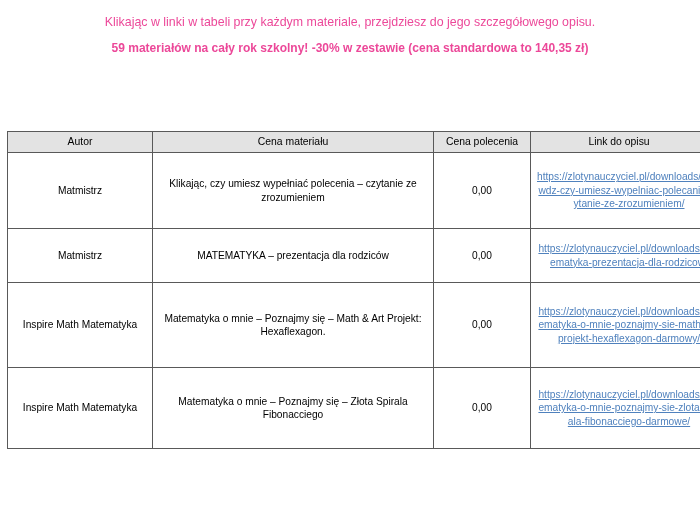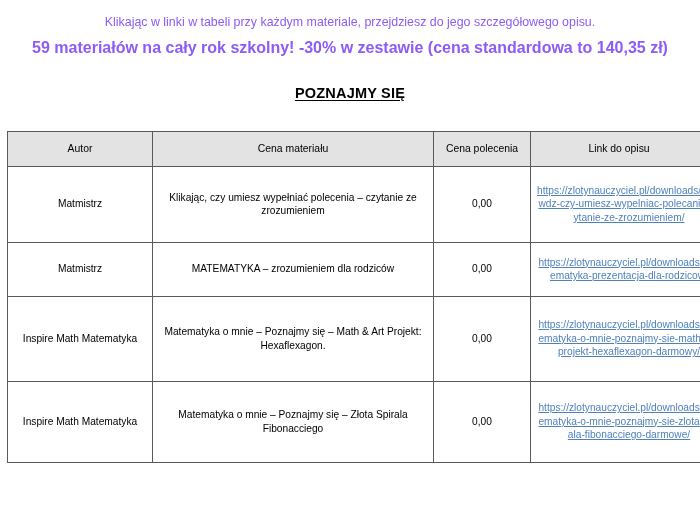--- a/index.html
+++ b/index.html
@@ -25,30 +25,30 @@
   }
 
   
   .intro {
     padding-top: 14px;
   }
   .intro-line {
     text-align: center;
     font-size: 12.4px;
     line-height: 16px;
-    color: #8b5cf6;
+    color: #ec4899;
     white-space: nowrap;
   }
   .intro-line.first {
     font-weight: 400;
     margin-bottom: 10px;
   }
   .intro-line.second {
     font-weight: bold;
-    font-size: 16px;
+    font-size: 12px;
   }
 
   
   .section-title {
     text-align: center;
     font-weight: bold;
     font-size: 14.5px;
     letter-spacing: .2px;
     text-decoration: underline;
     text-underline-offset: 2px;
@@ -83,21 +83,21 @@
     font-size: 10.2px;
     line-height: 13.5px;
     text-align: center;
     box-sizing: border-box;
   }
   table.materials thead th {
     background: #e3e3e3;
     font-weight: normal;
     font-size: 10.4px;
     height: 21px;
-    padding: 10px 4px;
+    padding: 3px 4px;
   }
 
   td.cell-autor   { font-size: 10.3px; }
   td.cell-nazwa   { font-size: 10.3px; padding-left: 8px; padding-right: 8px; }
   td.cell-cena    { font-size: 10.3px; }
   td.cell-link {
     padding: 3px 0 3px 4px;
     text-align: center;
     overflow: visible;
     white-space: normal;
@@ -123,21 +123,20 @@
 </head>
 <body>
 
 <div class="page">
 
   <div class="intro">
     <div class="intro-line first">Klikając w linki w tabeli przy każdym materiale, przejdziesz do jego szczegółowego opisu.</div>
     <div class="intro-line second">59 materiałów na cały rok szkolny! -30% w zestawie (cena standardowa to 140,35 zł)</div>
   </div>
 
-  <div class="section-title">POZNAJMY SIĘ</div>
 
   <div class="table-wrap">
     <table class="materials">
       <colgroup>
         <col class="c-autor">
         <col class="c-nazwa">
         <col class="c-cena">
         <col class="c-link">
       </colgroup>
       <thead>
@@ -152,21 +151,21 @@
         <tr class="row-1">
           <td class="cell-autor">Matmistrz</td>
           <td class="cell-nazwa">Klikając, czy umiesz wypełniać polecenia – czytanie ze zrozumieniem</td>
           <td class="cell-cena">0,00</td>
           <td class="cell-link">
             <span class="link-text">https://zlotynauczyciel.pl/downloads/sprawdz-czy-umiesz-wypelniac-polecania-czytanie-ze-zrozumieniem/</span>
           </td>
         </tr>
         <tr class="row-2">
           <td class="cell-autor">Matmistrz</td>
-          <td class="cell-nazwa">MATEMATYKA – zrozumieniem dla rodziców</td>
+          <td class="cell-nazwa">MATEMATYKA – prezentacja dla rodziców</td>
           <td class="cell-cena">0,00</td>
           <td class="cell-link">
             <span class="link-text">https://zlotynauczyciel.pl/downloads/matematyka-prezentacja-dla-rodzicow/</span>
           </td>
         </tr>
         <tr class="row-3">
           <td class="cell-autor">Inspire Math Matematyka</td>
           <td class="cell-nazwa">Matematyka o mnie – Poznajmy się – Math &amp; Art Projekt: Hexaflexagon.</td>
           <td class="cell-cena">0,00</td>
           <td class="cell-link">

